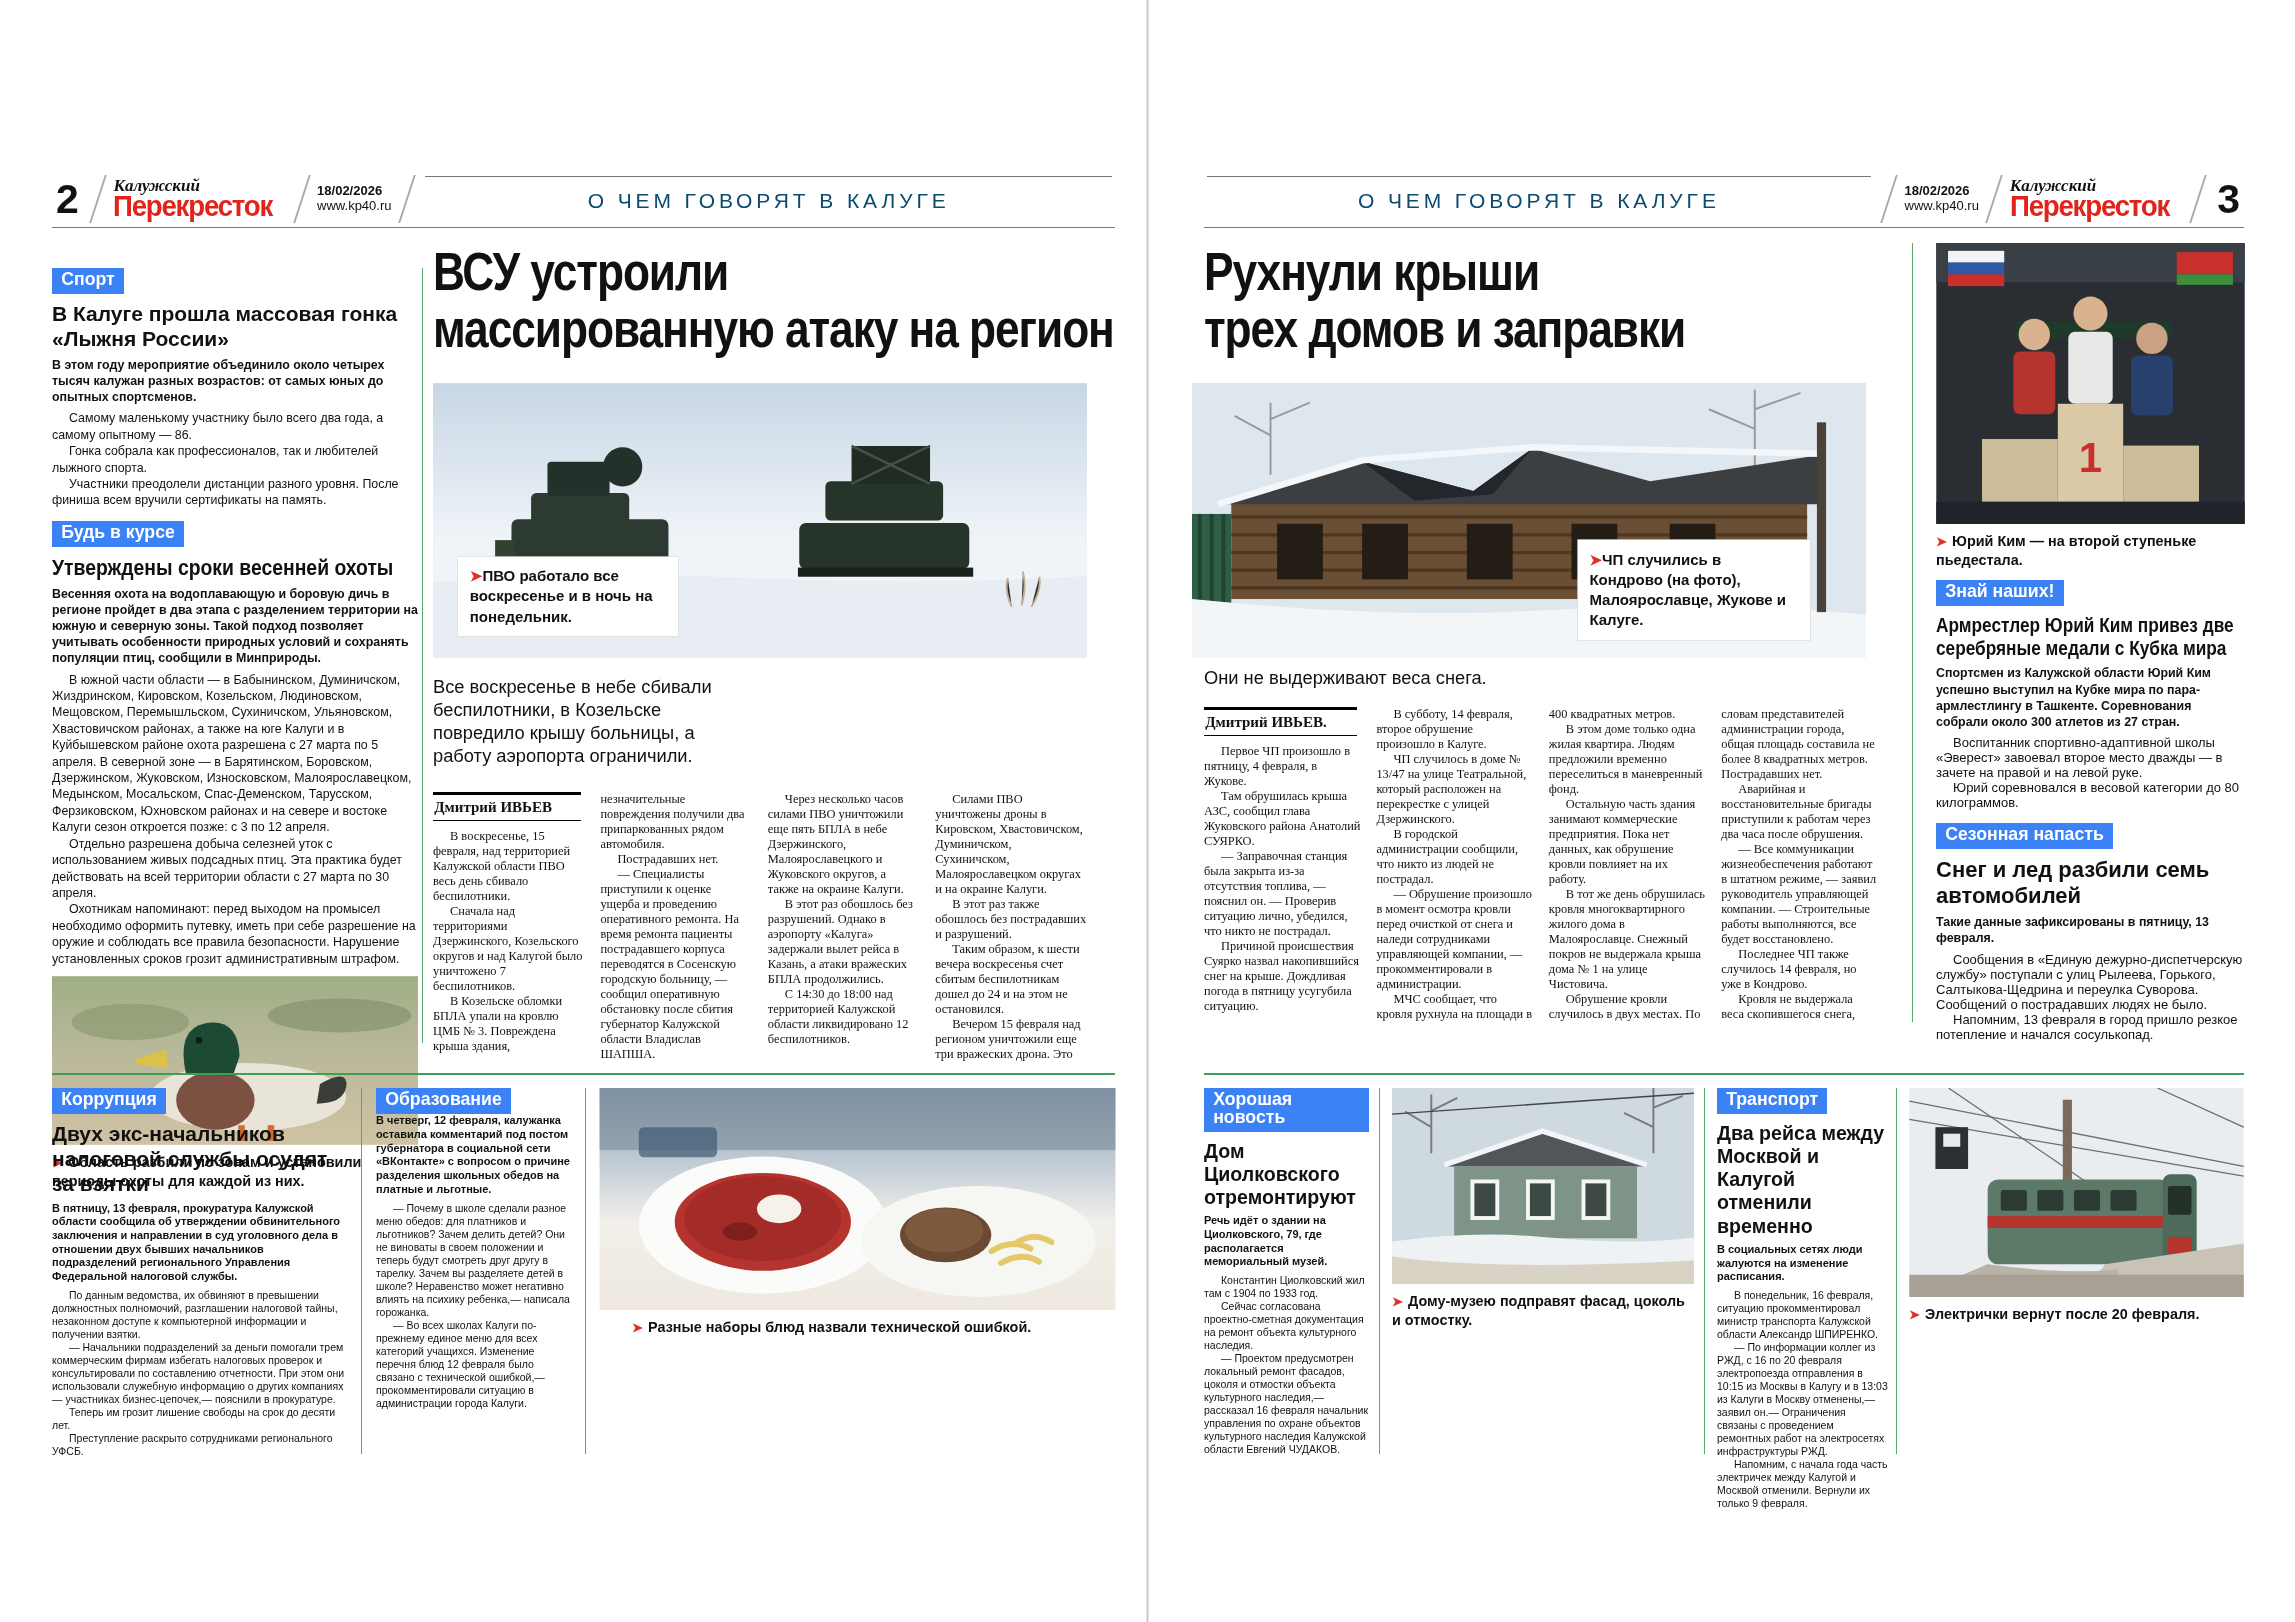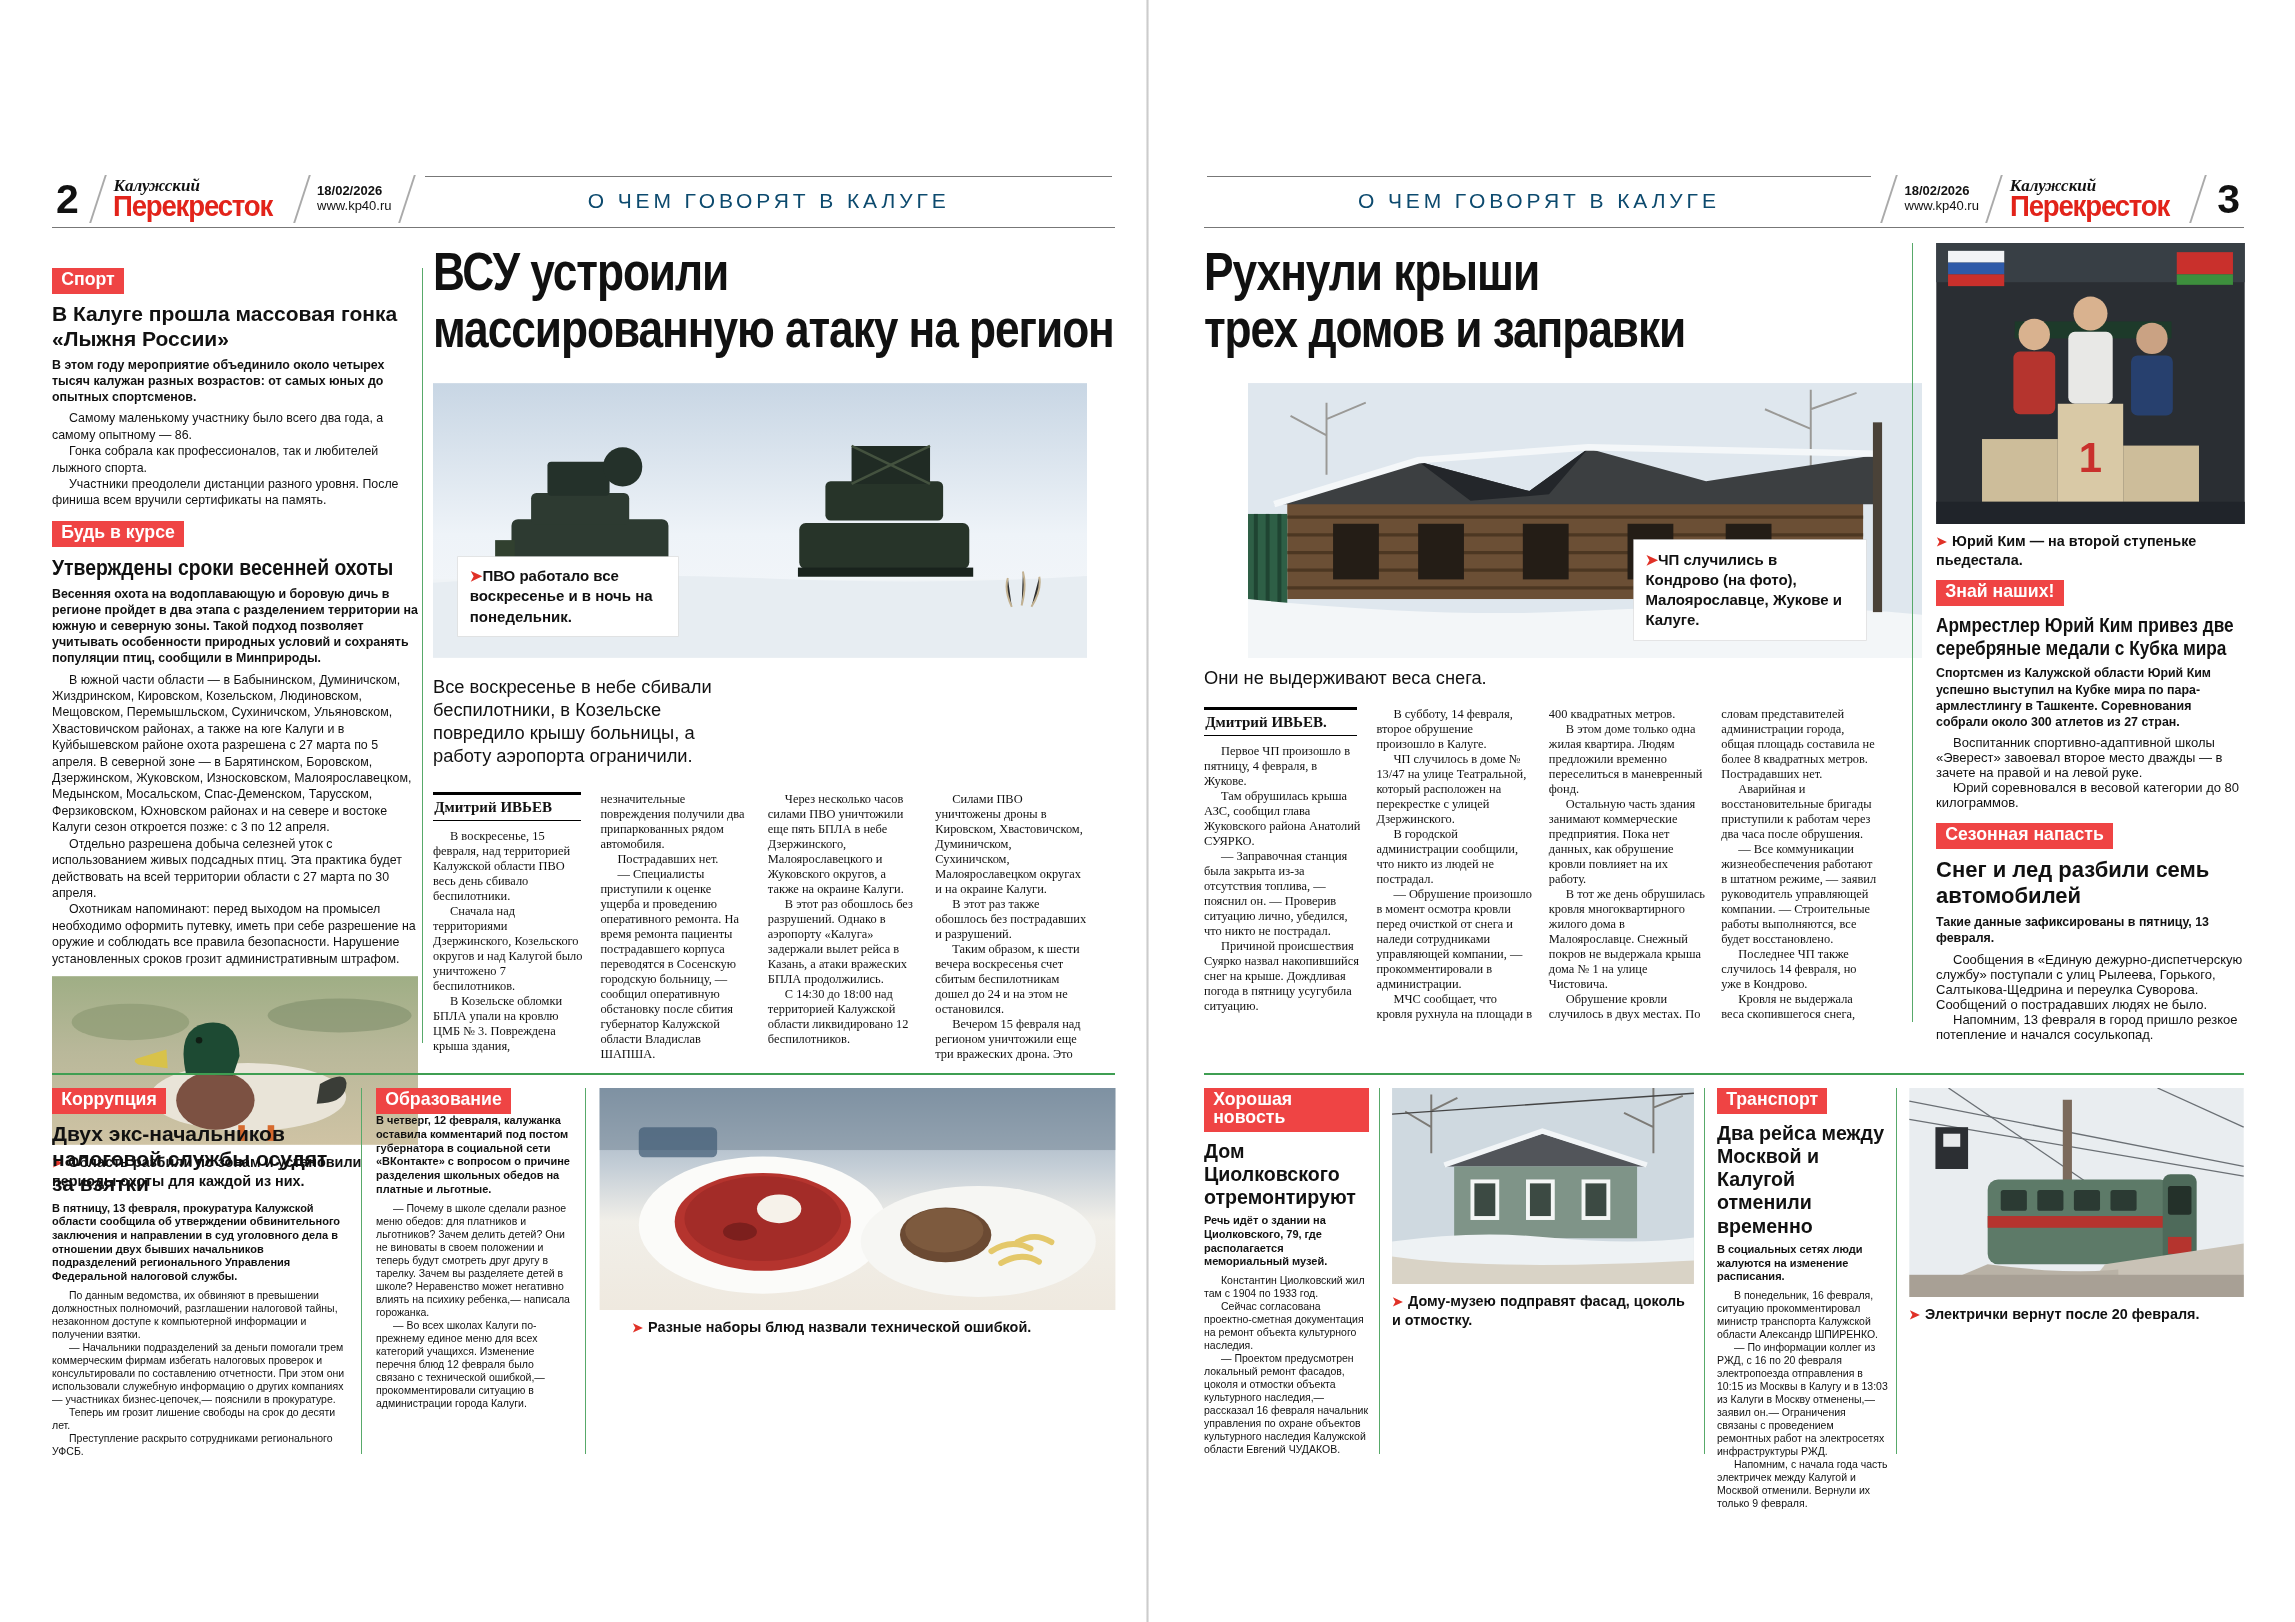--- a/index.html
+++ b/index.html
@@ -11,21 +11,21 @@
   .pgnum{font-size:41px;font-weight:bold;line-height:1;padding:0 3.9px;}
   .slash{border-left:2px solid #aaa;height:48px;transform:skewX(-18deg);margin:0 14.4px;}
   .logo{line-height:1;white-space:nowrap;}
   .logo-script{display:block;font-family:"Liberation Serif",serif;font-style:italic;font-weight:bold;font-size:17px;margin-bottom:-2.6px;}
   .logo-word{display:inline-block;font-size:30px;font-weight:bold;color:#e2231a;letter-spacing:-1.3px;transform:scaleX(.92);transform-origin:0 50%;}
   .hdr-date{font-size:13px;font-weight:bold;line-height:1.15;white-space:nowrap;}
   .hdr-date .site{font-weight:normal;}
   .sec-title{flex:1;text-align:center;font-size:21px;letter-spacing:3.9px;color:#0c4a6e;
              border-top:1.3px solid #777;padding:11.8px 0 9.2px 0;margin:0 2.6px;white-space:nowrap;overflow:hidden;}
   
-  .badge{display:inline-block;background:#ef4444;color:#fff;font-weight:bold;font-size:17.7px;
+  .badge{display:inline-block;background:#3b82f6;color:#fff;font-weight:bold;font-size:17.7px;
          padding:3.3px 9.2px 5.2px 9.2px;line-height:1;}
   .h-col{font-weight:bold;line-height:1.18;margin:7.9px 0 5.2px 0;}
   .lede{font-weight:bold;line-height:1.3;margin:0 0 5.2px 0;}
   .para{margin:0;text-indent:17px;}
   .body-sans{line-height:1.32;}
   .serif{font-family:"Liberation Serif",serif;}
   .cols4{column-count:4;column-gap:15.7px;column-fill:auto;overflow:hidden;}
   .byline{font-weight:bold;font-size:15px;border-top:3.3px solid #000;border-bottom:1.3px solid #000;
           padding:5.2px 1.3px;margin:0 3.9px 7.9px 0;}
   .caption{font-weight:bold;font-size:14.4px;line-height:1.3;}
@@ -194,21 +194,21 @@
       <p class="para">В этот раз также обошлось без пострадавших и разрушений.</p>
       <p class="para">Таким образом, к шести вечера воскресенья счет сбитым беспилотникам дошел до 24 и на этом не остановился.</p>
       <p class="para">Вечером 15 февраля над регионом уничтожили еще три вражеских дрона. Это произошло в небе над Сухиничским и Козельским округами.</p>
     </div>
 
   <div class="abs h1" style="left:1204px;top:243px;width:674px;">
     <span>Рухнули крыши</span>
     <span>трех домов и заправки</span>
   </div>
 
-  <div class="abs" style="left:1248px;top:383px;width:630px;height:275px;">
+  <div class="abs" style="left:1192px;top:383px;width:630px;height:275px;">
     <svg class="photo" width="674" height="275" viewBox="0 0 1030 420">
       <rect width="1030" height="420" fill="#dfe7ee"></rect>
       <g stroke="#6d665c" stroke-width="3" opacity=".6">
         <path d="M120 30 v110 M120 55 l60 -25 M120 80 l-55 -30 M860 10 v120 M860 40 l70 -25 M860 70 l-70 -30"></path>
       </g>
       <rect x="60" y="180" width="880" height="150" fill="#6b4f35"></rect>
       <g stroke="#4c3722" stroke-width="5">
         <line x1="60" y1="205" x2="940" y2="205"></line>
           <line x1="60" y1="232" x2="940" y2="232"></line>
         <line x1="60" y1="259" x2="940" y2="259"></line>

